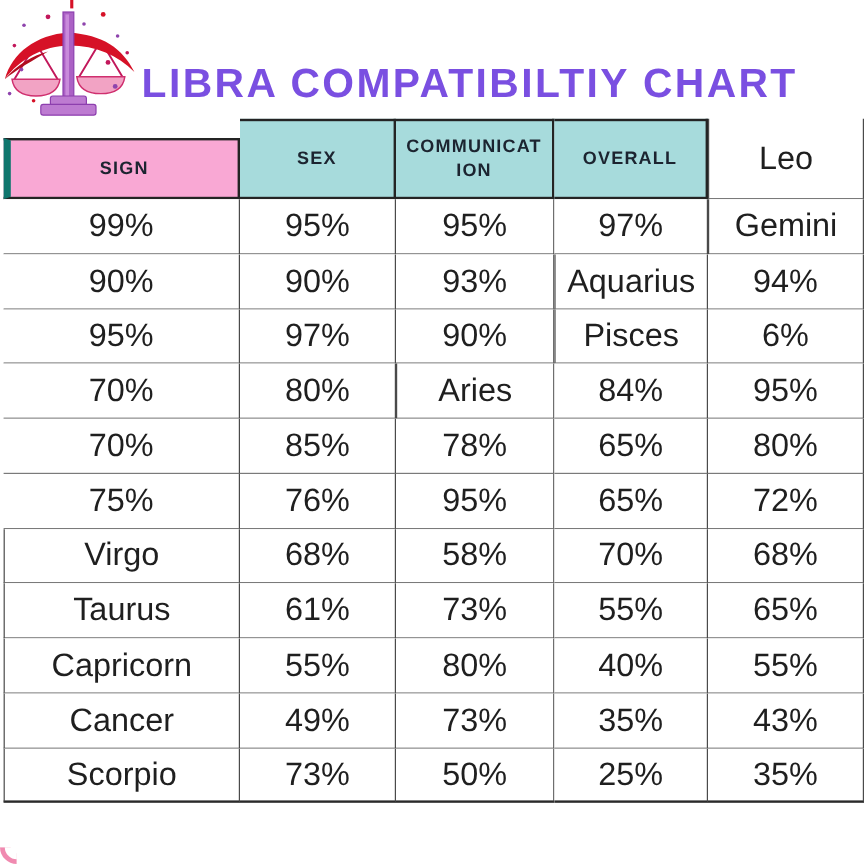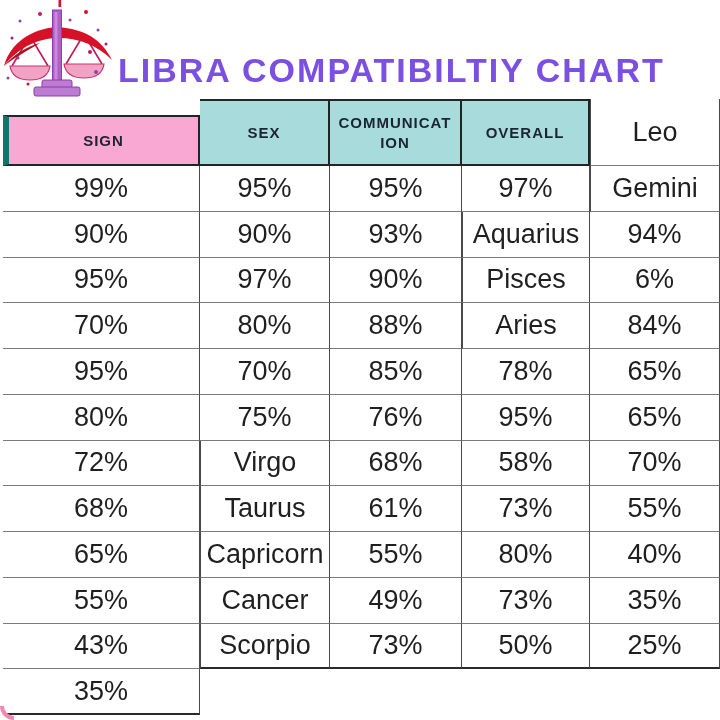--- a/index.html
+++ b/index.html
@@ -128,21 +128,20 @@
       <div class="td td-val">93%</div>
       <div class="td td-sign">Aquarius</div>
       <div class="td td-val">94%</div>
       <div class="td td-val">95%</div>
       <div class="td td-val">97%</div>
       <div class="td td-val">90%</div>
       <div class="td td-sign">Pisces</div>
       <div class="td td-val">6%</div>
       <div class="td td-val">70%</div>
       <div class="td td-val">80%</div>
-      <div class="td td-val">88%</div>
       <div class="td td-sign">Aries</div>
       <div class="td td-val">84%</div>
       <div class="td td-val">95%</div>
       <div class="td td-val">70%</div>
       <div class="td td-val">85%</div>
       <div class="td td-val">78%</div>
       <div class="td td-val">65%</div>
       <div class="td td-val">80%</div>
       <div class="td td-val">75%</div>
       <div class="td td-val">76%</div>

